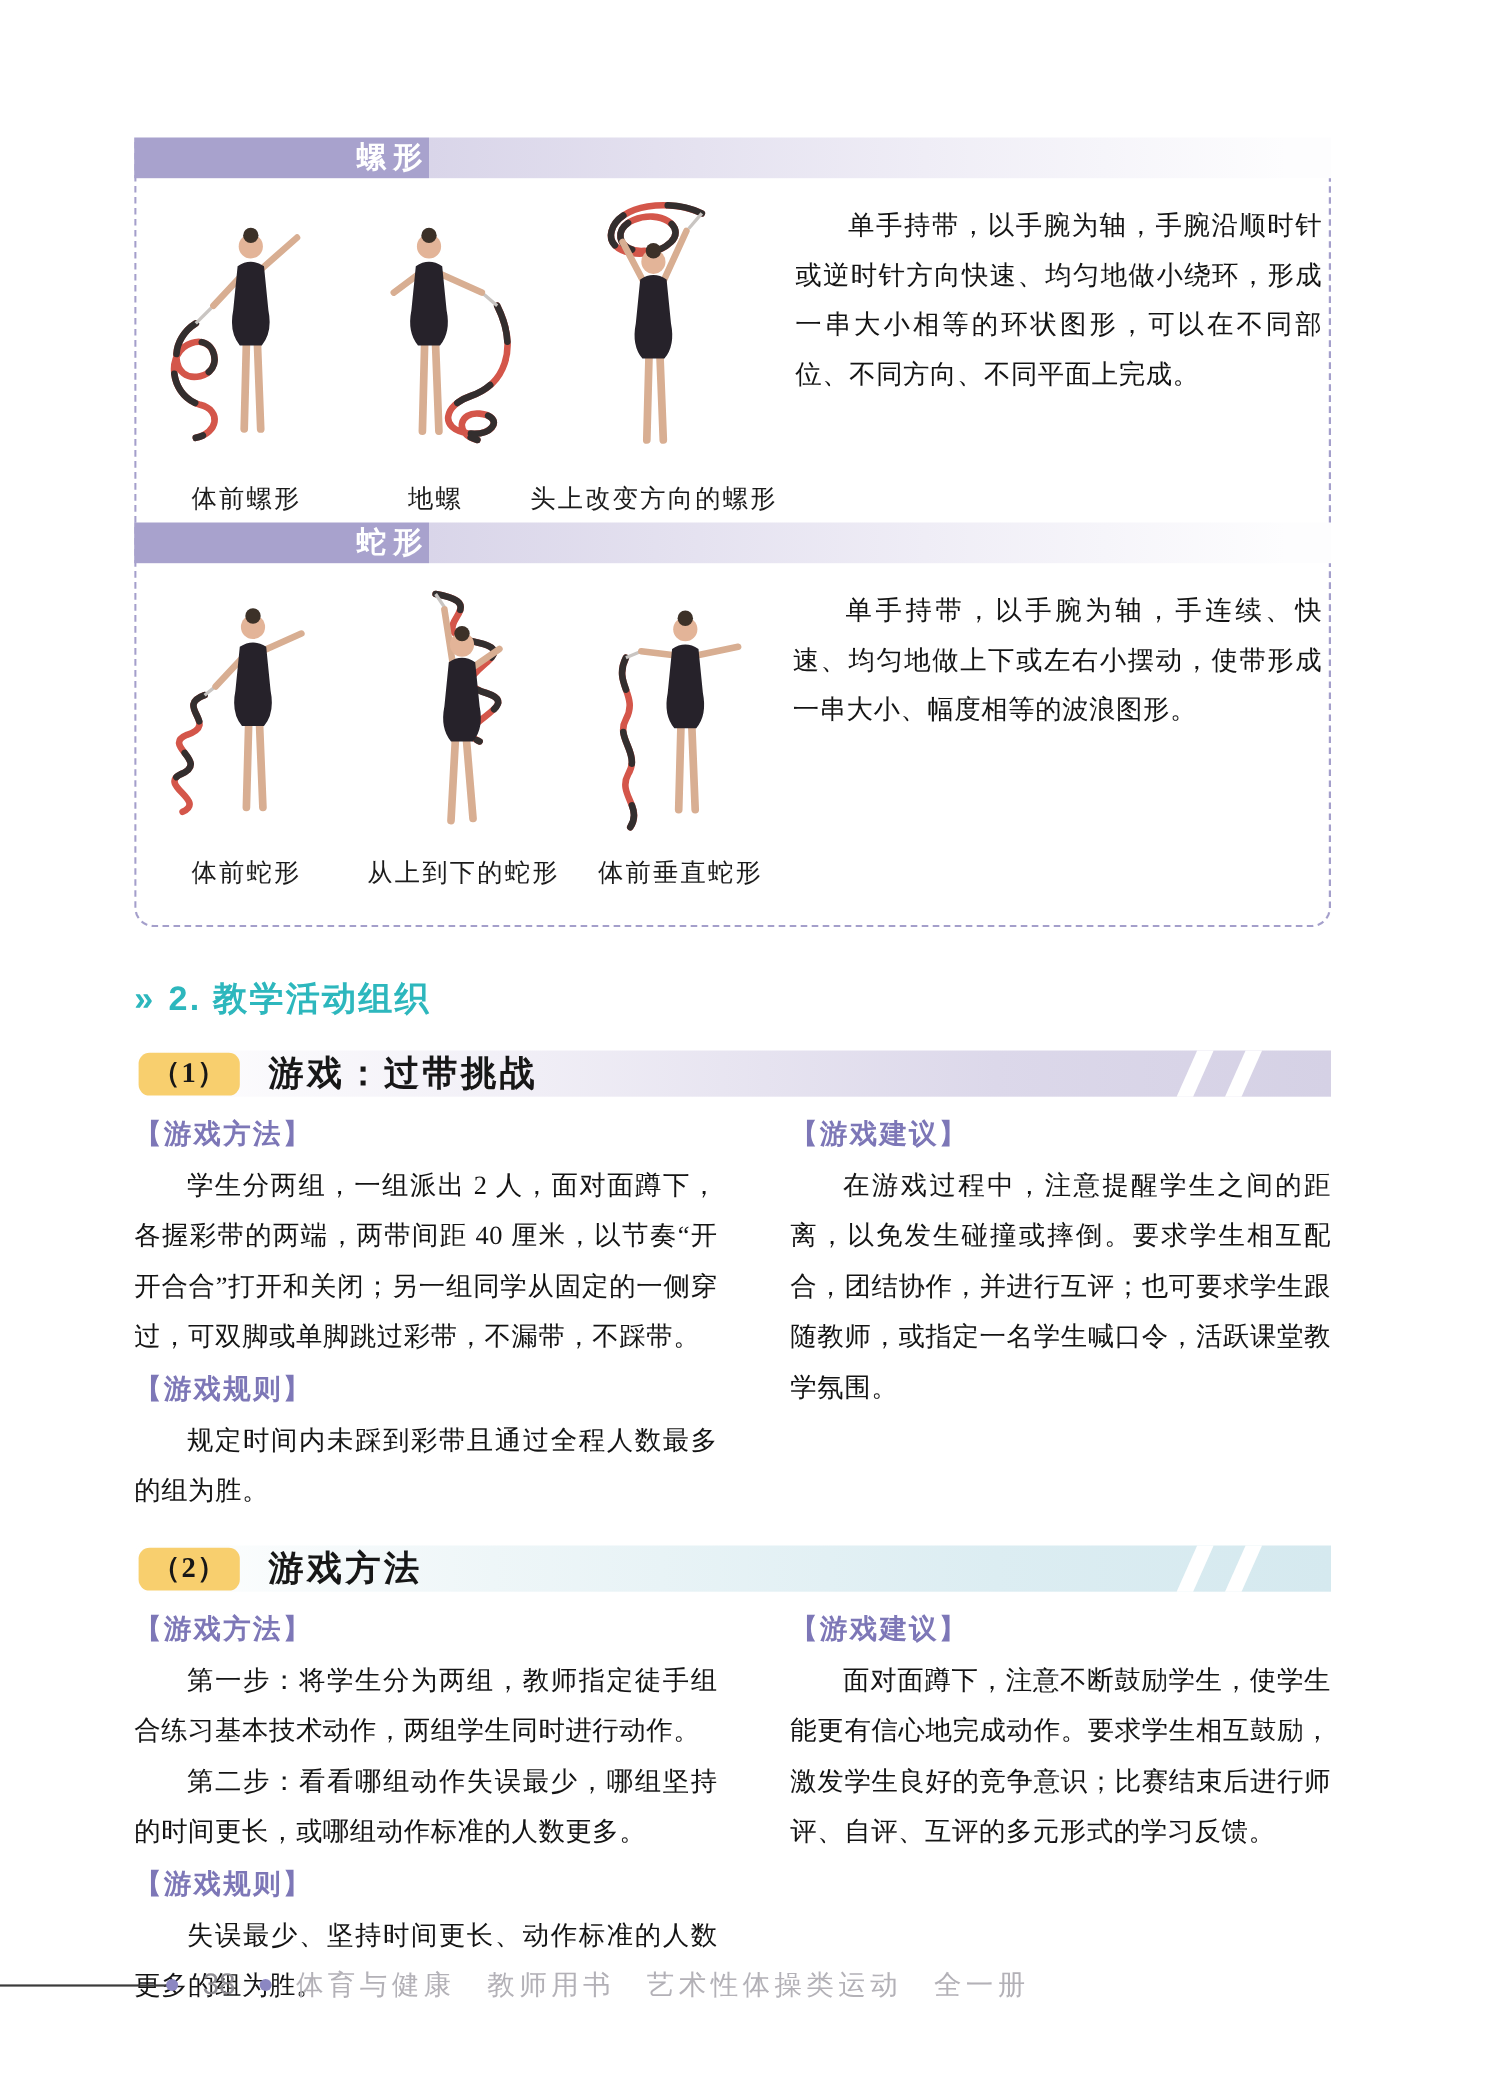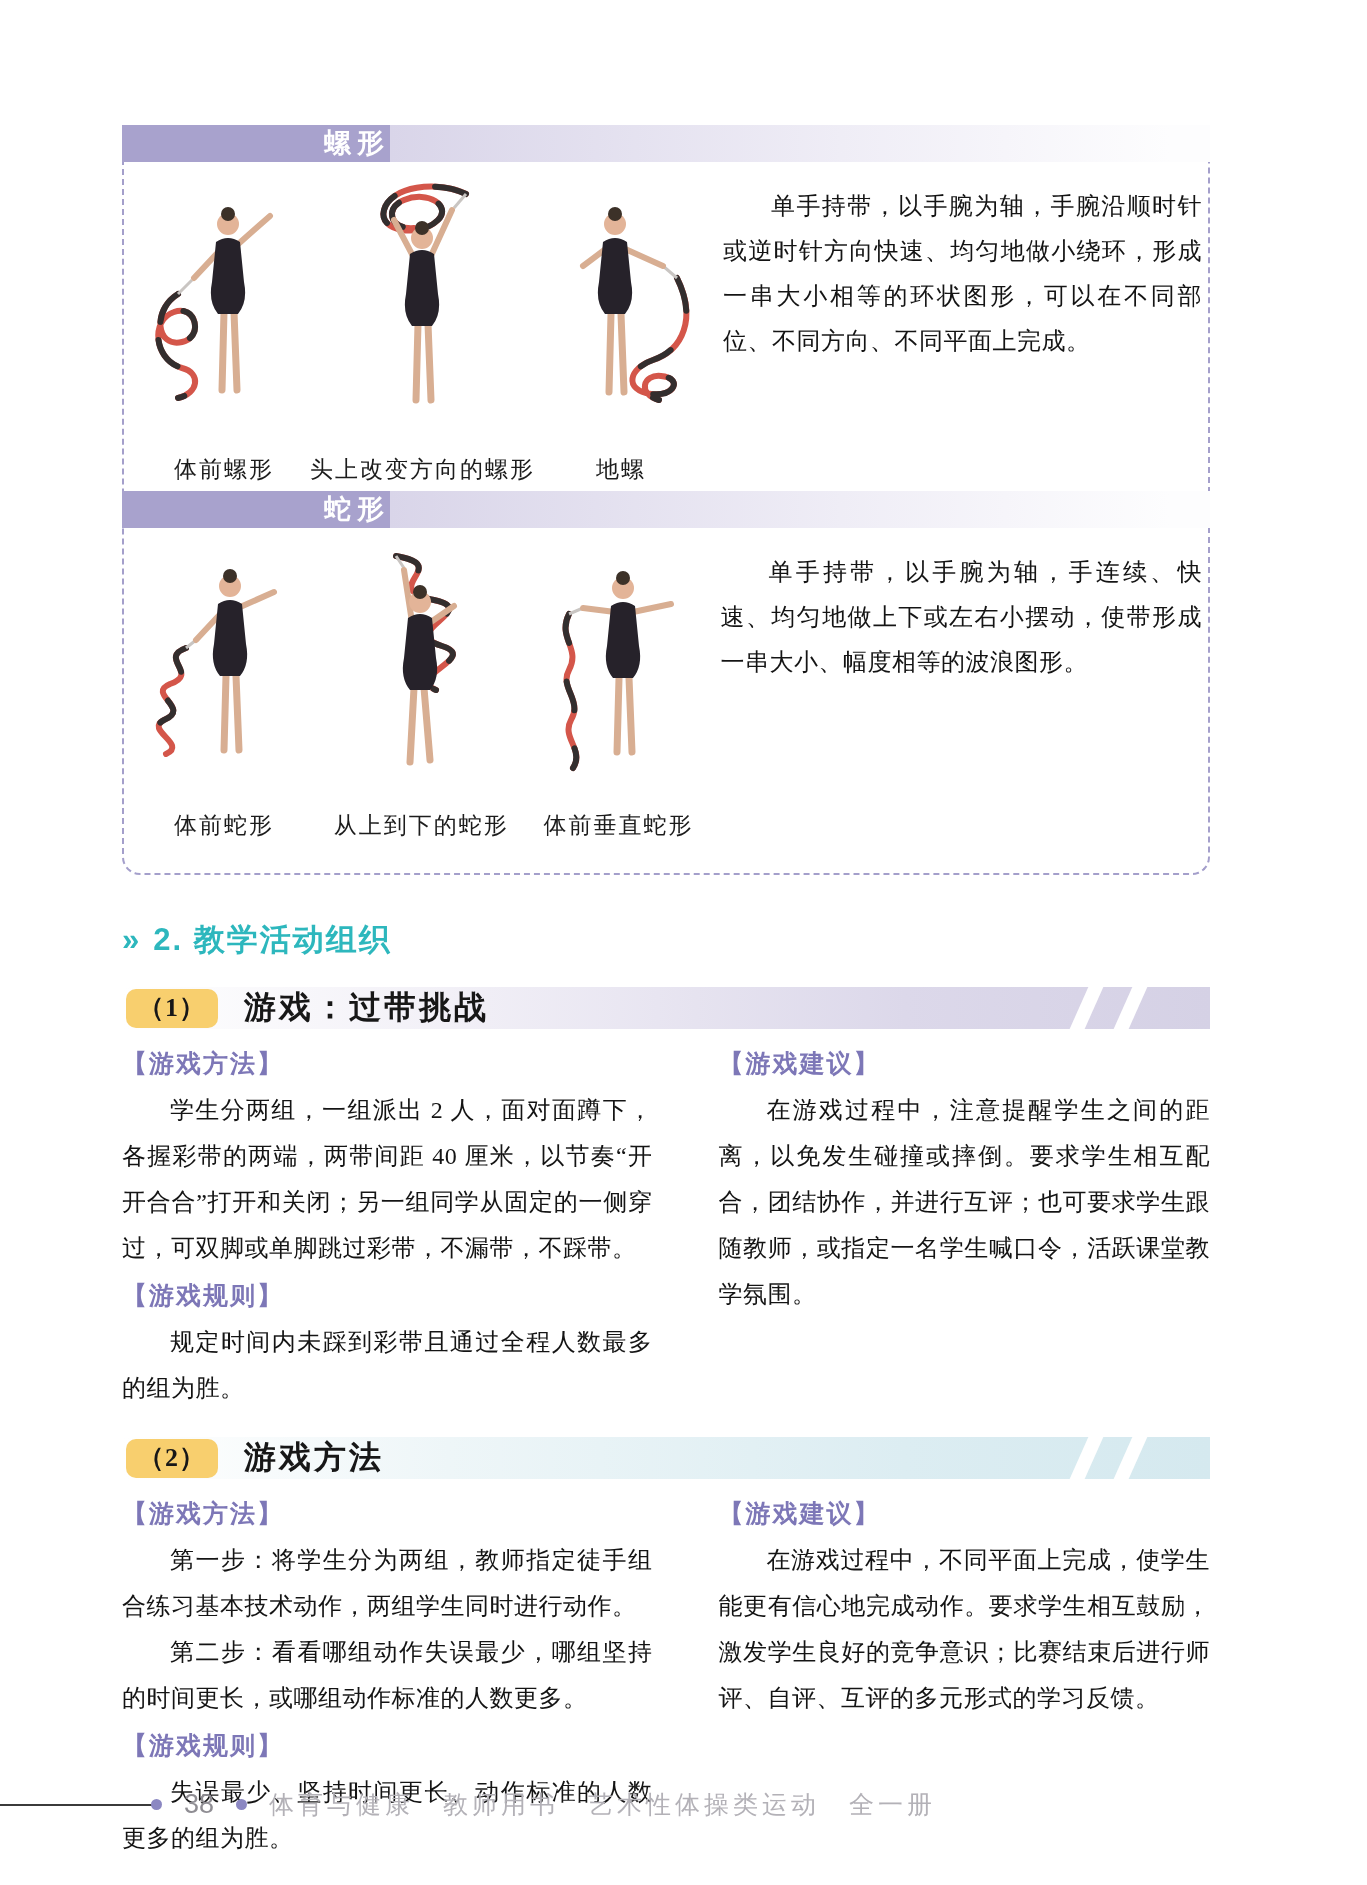--- a/index.html
+++ b/index.html
@@ -23,21 +23,21 @@
     width:268px; background:#a8a2cd; color:#ffffff;
     font-family:"Liberation Sans", sans-serif; font-weight:bold;
     font-size:27px; line-height:37px; padding-left:44px; letter-spacing:6px;text-align:right;
   }
   .band-fade { flex:1; background:linear-gradient(to right,#d9d5e9,#efedf6 55%,#fdfdfe 95%); }
 
   .demo-row { display:flex; padding:20px 6px 6px 14px; }
   .photos { display:flex; width:572px; justify-content:space-between; align-items:flex-end; }
   .fig { display:flex; flex-direction:column; align-items:center; }
   .fig figcaption {
-    font-size:23px; color:#1c1c1c; letter-spacing:2px; margin-top:20px; white-space:nowrap;
+    font-size:23px; color:#1c1c1c; letter-spacing:2px; margin-top:4px; white-space:nowrap;
   }
   .desc {
     width:486px; margin-left:16px; margin-top:2px;
     font-size:24px; line-height:45px; letter-spacing:0.5px;
     text-align:justify; text-indent:2em; color:#141414;
   }
 
   
   .teach-heading {
     margin-top:44px; font-family:"Liberation Sans", sans-serif;
@@ -101,47 +101,47 @@
               <path d="M86,130 L84,208 M96,130 L99,208" stroke="#d8ae92" stroke-width="7" fill="none" stroke-linecap="round"></path>
               <path d="M84,66 L56,96 M98,64 L132,34" stroke="#d8ae92" stroke-width="6" fill="none" stroke-linecap="round"></path>
               <path d="M78,60 Q90,52 102,60 L106,100 Q110,120 100,132 L80,132 Q70,120 74,100 Z" fill="#26222a"></path>
               <circle cx="90" cy="42" r="11" fill="#e3b498"></circle>
               <circle cx="90" cy="32" r="7" fill="#3c3128"></circle>
             </svg>
             <figcaption>体前螺形</figcaption>
           </figure>
 
           <figure class="fig">
+            <svg width="172" height="252" viewBox="0 0 172 252">
+              <path d="M142,96 C162,136 148,168 118,178 C94,186 88,208 116,212 C140,215 148,196 126,194 C108,192 102,212 124,218" fill="none" stroke="#d4564a" stroke-width="6" stroke-linecap="round"></path>
+              <path d="M142,96 C162,136 148,168 118,178 C94,186 88,208 116,212 C140,215 148,196 126,194 C108,192 102,212 124,218" fill="none" stroke="#332e2e" stroke-width="6" stroke-dasharray="34 44" stroke-linecap="round"></path>
+              <line x1="128" y1="84" x2="142" y2="96" stroke="#c9c5c2" stroke-width="3"></line>
+              <path d="M76,132 L74,210 M86,132 L89,210" stroke="#d8ae92" stroke-width="7" fill="none" stroke-linecap="round"></path>
+              <path d="M88,66 L128,84 M72,66 L48,84" stroke="#d8ae92" stroke-width="6" fill="none" stroke-linecap="round"></path>
+              <path d="M68,60 Q80,52 92,60 L96,100 Q100,120 90,132 L70,132 Q60,120 64,100 Z" fill="#26222a"></path>
+              <circle cx="80" cy="42" r="11" fill="#e3b498"></circle>
+              <circle cx="80" cy="32" r="7" fill="#3c3128"></circle>
+            </svg>
+            <figcaption>地螺</figcaption>
+          </figure>
+
+          <figure class="fig">
             <svg width="190" height="252" viewBox="0 0 190 252">
               <path d="M138,12 C110,-2 62,4 56,28 C50,50 92,56 110,38 C124,24 100,8 76,18 C56,26 62,48 86,46" fill="none" stroke="#d4564a" stroke-width="6" stroke-linecap="round"></path>
               <path d="M138,12 C110,-2 62,4 56,28 C50,50 92,56 110,38 C124,24 100,8 76,18 C56,26 62,48 86,46" fill="none" stroke="#332e2e" stroke-width="6" stroke-dasharray="32 42" stroke-linecap="round"></path>
               <line x1="126" y1="26" x2="138" y2="12" stroke="#c9c5c2" stroke-width="3"></line>
               <path d="M90,142 L88,218 M100,142 L103,218" stroke="#d8ae92" stroke-width="7" fill="none" stroke-linecap="round"></path>
               <path d="M86,76 L66,38 M102,76 L124,28" stroke="#d8ae92" stroke-width="6" fill="none" stroke-linecap="round"></path>
               <path d="M82,72 Q94,64 106,72 L110,112 Q114,132 104,144 L84,144 Q74,132 78,112 Z" fill="#26222a"></path>
               <circle cx="94" cy="56" r="11" fill="#e3b498"></circle>
               <circle cx="94" cy="46" r="7" fill="#3c3128"></circle>
             </svg>
             <figcaption>头上改变方向的螺形</figcaption>
           </figure>
 
-          <figure class="fig">
-            <svg width="172" height="252" viewBox="0 0 172 252">
-              <path d="M142,96 C162,136 148,168 118,178 C94,186 88,208 116,212 C140,215 148,196 126,194 C108,192 102,212 124,218" fill="none" stroke="#d4564a" stroke-width="6" stroke-linecap="round"></path>
-              <path d="M142,96 C162,136 148,168 118,178 C94,186 88,208 116,212 C140,215 148,196 126,194 C108,192 102,212 124,218" fill="none" stroke="#332e2e" stroke-width="6" stroke-dasharray="34 44" stroke-linecap="round"></path>
-              <line x1="128" y1="84" x2="142" y2="96" stroke="#c9c5c2" stroke-width="3"></line>
-              <path d="M76,132 L74,210 M86,132 L89,210" stroke="#d8ae92" stroke-width="7" fill="none" stroke-linecap="round"></path>
-              <path d="M88,66 L128,84 M72,66 L48,84" stroke="#d8ae92" stroke-width="6" fill="none" stroke-linecap="round"></path>
-              <path d="M68,60 Q80,52 92,60 L96,100 Q100,120 90,132 L70,132 Q60,120 64,100 Z" fill="#26222a"></path>
-              <circle cx="80" cy="42" r="11" fill="#e3b498"></circle>
-              <circle cx="80" cy="32" r="7" fill="#3c3128"></circle>
-            </svg>
-            <figcaption>地螺</figcaption>
-          </figure>
-
         </div>
         <p class="desc">单手持带，以手腕为轴，手腕沿顺时针或逆时针方向快速、均匀地做小绕环，形成一串大小相等的环状图形，可以在不同部位、不同方向、不同平面上完成。</p>
       </div>
 
       <div class="band">
         <div class="band-label">蛇形</div>
         <div class="band-fade"></div>
       </div>
 
       <div class="demo-row">
@@ -232,21 +232,21 @@
     <div class="cols">
       <div class="col-left">
         <div class="label">【游戏方法】</div>
         <p class="para">第一步：将学生分为两组，教师指定徒手组合练习基本技术动作，两组学生同时进行动作。</p>
         <p class="para">第二步：看看哪组动作失误最少，哪组坚持的时间更长，或哪组动作标准的人数更多。</p>
         <div class="label">【游戏规则】</div>
         <p class="para">失误最少、坚持时间更长、动作标准的人数更多的组为胜。</p>
       </div>
       <div class="col-right">
         <div class="label">【游戏建议】</div>
-        <p class="para">在游戏过程中，不同平面上完成，使学生能更有信心地完成动作。要求学生相互鼓励，激发学生良好的竞争意识；比赛结束后进行师评、自评、互评的多元形式的学习反馈。</p>
+        <p class="para">面对面蹲下，注意不断鼓励学生，使学生能更有信心地完成动作。要求学生相互鼓励，激发学生良好的竞争意识；比赛结束后进行师评、自评、互评的多元形式的学习反馈。</p>
       </div>
     </div>
 
   </div>
 
   <div class="footer">
     <div class="f-line"></div>
     <div class="dot first"></div>
     <span class="page-num">38</span>
     <div class="dot"></div>

